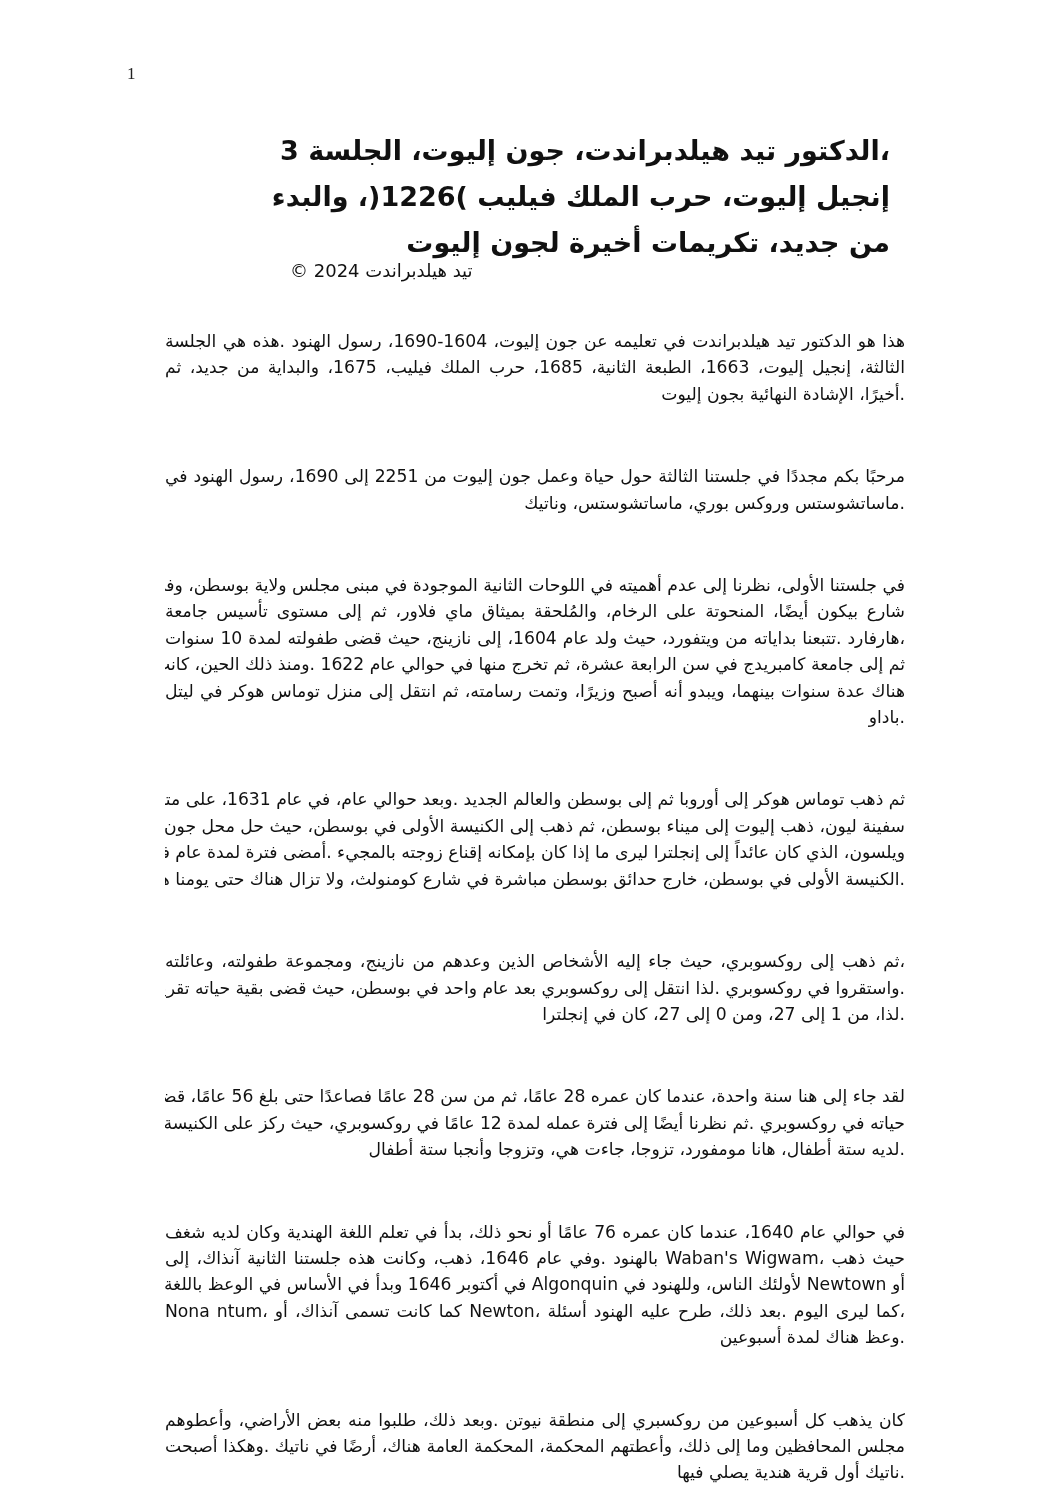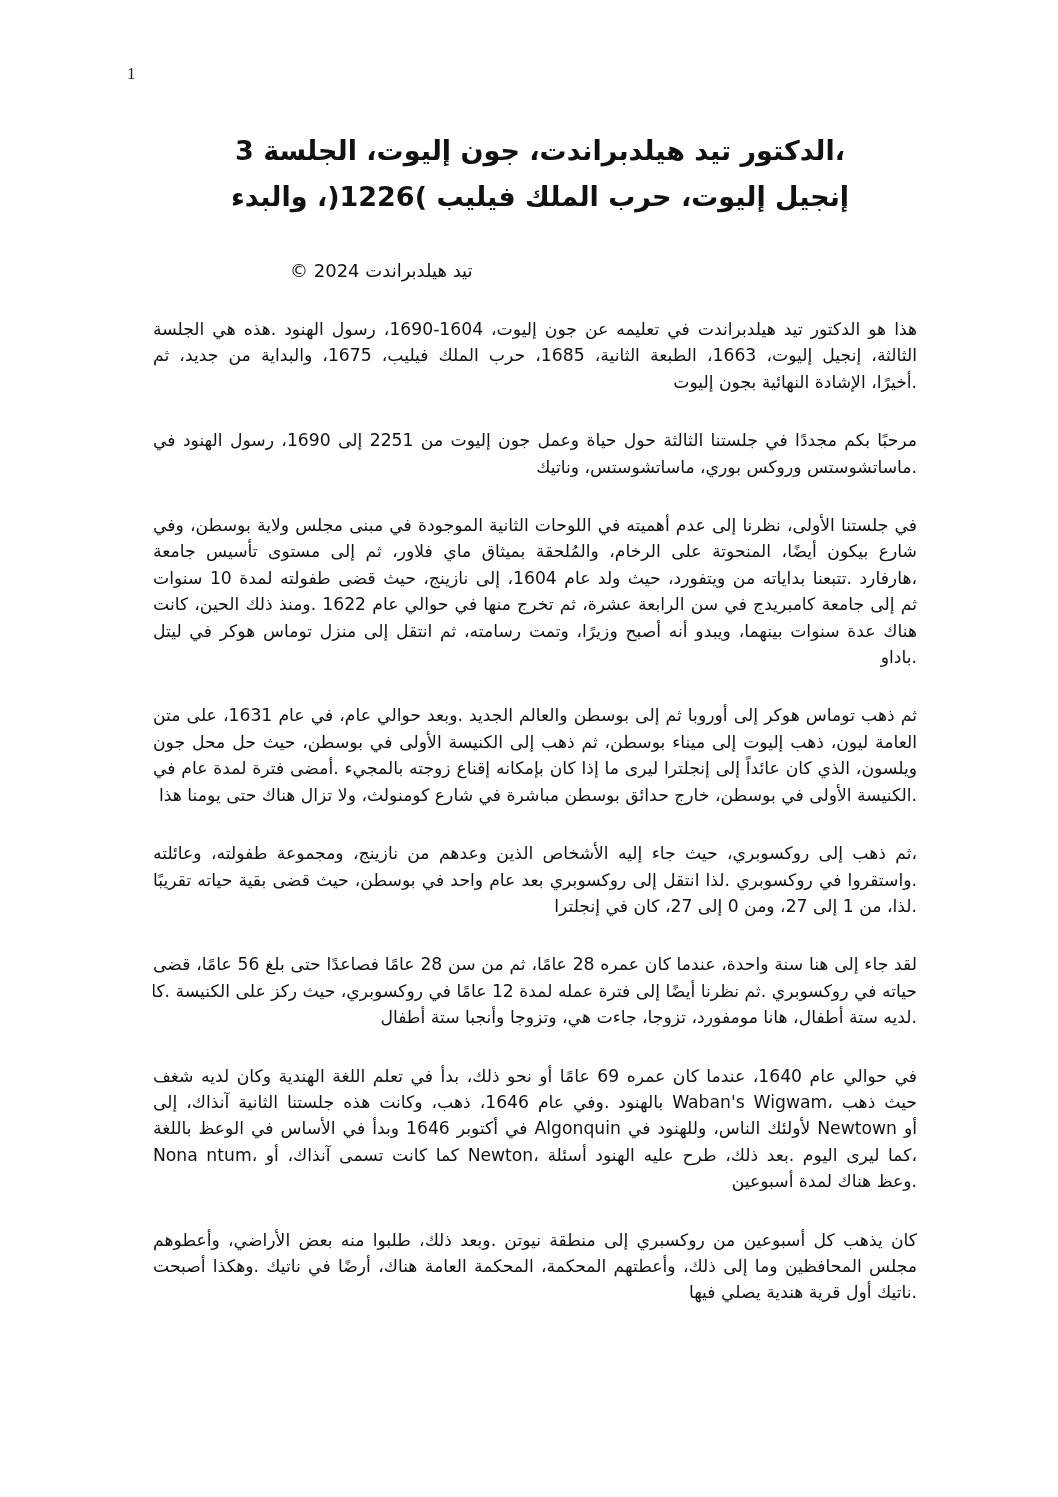--- a/index.html
+++ b/index.html
@@ -7,49 +7,50 @@
   .page {
     position: absolute; left: 0; top: 0; width: 1058px; height: 1497px; background: #fff;
     color: #111;
   }
   .page-number {
     position: absolute; left: 127px; top: 64px;
     font-family: "Liberation Serif", serif; font-size: 17px; color: #222;
   }
   .title-block {
     position: absolute; left: 190px; top: 128px; width: 700px;
-    direction: rtl; text-align: center;
+    direction: rtl; 
     font-family: "DejaVu Sans", sans-serif; font-weight: bold;
     font-size: 27px; line-height: 46px; color: #111;
   }
   .title-line { display: block; }
   .copyright {
     position: absolute; left: 290px; top: 260px; width: 500px;
     direction: rtl; text-align: left;
     font-family: "DejaVu Sans", sans-serif; font-size: 18px; color: #111;
   }
   .body {
     position: absolute; left: 153px; top: 316px; width: 764px;
     direction: rtl; text-align: justify;
     font-family: "DejaVu Sans", sans-serif; font-size: 17.2px; line-height: 26.4px; color: #111;
   }
-  .para { margin: 0; }
+  .para { margin: 12px; }
   .para-line { display: block; white-space: nowrap; overflow: hidden; text-align: justify; text-align-last: justify; }
   .para-line.last { text-align-last: right; }
   .gap { height: 32px; }
 </style>
 </head>
 <body>
 
 <div class="page">
   <div class="page-number">1</div>
 
   <div class="title-block">
     <span class="title-line">،الدكتور تيد هيلدبراندت، جون إليوت، الجلسة 3</span>
     <span class="title-line">إنجيل إليوت، حرب الملك فيليب )1226(، والبدء</span>
+    <span class="title-line">من جديد، تكريمات أخيرة لجون إليوت</span>
   </div>
 
   <div class="copyright">تيد هيلدبراندت 2024 ©</div>
 
   <div class="body">
     <p class="para">
       <span class="para-line">هذا هو الدكتور تيد هيلدبراندت في تعليمه عن جون إليوت، 1604-1690، رسول الهنود .هذه هي الجلسة</span>
       <span class="para-line">الثالثة، إنجيل إليوت، 1663، الطبعة الثانية، 1685، حرب الملك فيليب، 1675، والبداية من جديد، ثم</span>
       <span class="para-line last">.أخيرًا، الإشادة النهائية بجون إليوت</span>
     </p>
@@ -63,39 +64,39 @@
       <span class="para-line">في جلستنا الأولى، نظرنا إلى عدم أهميته في اللوحات الثانية الموجودة في مبنى مجلس ولاية بوسطن، وفي</span>
       <span class="para-line">شارع بيكون أيضًا، المنحوتة على الرخام، والمُلحقة بميثاق ماي فلاور، ثم إلى مستوى تأسيس جامعة</span>
       <span class="para-line">،هارفارد .تتبعنا بداياته من ويتفورد، حيث ولد عام 1604، إلى نازينج، حيث قضى طفولته لمدة 10 سنوات</span>
       <span class="para-line">ثم إلى جامعة كامبريدج في سن الرابعة عشرة، ثم تخرج منها في حوالي عام 1622 .ومنذ ذلك الحين، كانت</span>
       <span class="para-line">هناك عدة سنوات بينهما، ويبدو أنه أصبح وزيرًا، وتمت رسامته، ثم انتقل إلى منزل توماس هوكر في ليتل</span>
       <span class="para-line last">.باداو</span>
     </p>
     <div class="gap"></div>
     <p class="para">
       <span class="para-line">ثم ذهب توماس هوكر إلى أوروبا ثم إلى بوسطن والعالم الجديد .وبعد حوالي عام، في عام 1631، على متن</span>
-      <span class="para-line">العامة ليون، ذهب إليوت إلى ميناء بوسطن، ثم ذهب إلى الكنيسة الأولى في بوسطن، حيث حل محل جون</span>
+      <span class="para-line">سفينة ليون، ذهب إليوت إلى ميناء بوسطن، ثم ذهب إلى الكنيسة الأولى في بوسطن، حيث حل محل جون</span>
       <span class="para-line">ويلسون، الذي كان عائداً إلى إنجلترا ليرى ما إذا كان بإمكانه إقناع زوجته بالمجيء .أمضى فترة لمدة عام في</span>
       <span class="para-line last">.الكنيسة الأولى في بوسطن، خارج حدائق بوسطن مباشرة في شارع كومنولث، ولا تزال هناك حتى يومنا هذا</span>
     </p>
     <div class="gap"></div>
     <p class="para">
       <span class="para-line">،ثم ذهب إلى روكسوبري، حيث جاء إليه الأشخاص الذين وعدهم من نازينج، ومجموعة طفولته، وعائلته</span>
       <span class="para-line">.واستقروا في روكسوبري .لذا انتقل إلى روكسوبري بعد عام واحد في بوسطن، حيث قضى بقية حياته تقريبًا</span>
       <span class="para-line last">.لذا، من 1 إلى 27، ومن 0 إلى 27، كان في إنجلترا</span>
     </p>
     <div class="gap"></div>
     <p class="para">
       <span class="para-line">لقد جاء إلى هنا سنة واحدة، عندما كان عمره 28 عامًا، ثم من سن 28 عامًا فصاعدًا حتى بلغ 56 عامًا، قضى</span>
       <span class="para-line">حياته في روكسوبري .ثم نظرنا أيضًا إلى فترة عمله لمدة 12 عامًا في روكسوبري، حيث ركز على الكنيسة .كان</span>
       <span class="para-line last">.لديه ستة أطفال، هانا مومفورد، تزوجا، جاءت هي، وتزوجا وأنجبا ستة أطفال</span>
     </p>
     <div class="gap"></div>
     <p class="para">
-      <span class="para-line">في حوالي عام 1640، عندما كان عمره 69 عامًا أو نحو ذلك، بدأ في تعلم اللغة الهندية وكان لديه شغف</span>
+      <span class="para-line">في حوالي عام 1640، عندما كان عمره 76 عامًا أو نحو ذلك، بدأ في تعلم اللغة الهندية وكان لديه شغف</span>
       <span class="para-line">حيث ذهب ،Waban's Wigwam بالهنود .وفي عام 1646، ذهب، وكانت هذه جلستنا الثانية آنذاك، إلى</span>
       <span class="para-line">أو Newtown لأولئك الناس، وللهنود في Algonquin في أكتوبر 1646 وبدأ في الأساس في الوعظ باللغة</span>
       <span class="para-line">،كما ليرى اليوم .بعد ذلك، طرح عليه الهنود أسئلة ،Newton كما كانت تسمى آنذاك، أو ،Nona ntum</span>
       <span class="para-line last">.وعظ هناك لمدة أسبوعين</span>
     </p>
     <div class="gap"></div>
     <p class="para">
       <span class="para-line">كان يذهب كل أسبوعين من روكسبري إلى منطقة نيوتن .وبعد ذلك، طلبوا منه بعض الأراضي، وأعطوهم</span>
       <span class="para-line">مجلس المحافظين وما إلى ذلك، وأعطتهم المحكمة، المحكمة العامة هناك، أرضًا في ناتيك .وهكذا أصبحت</span>
       <span class="para-line last">.ناتيك أول قرية هندية يصلي فيها</span>

